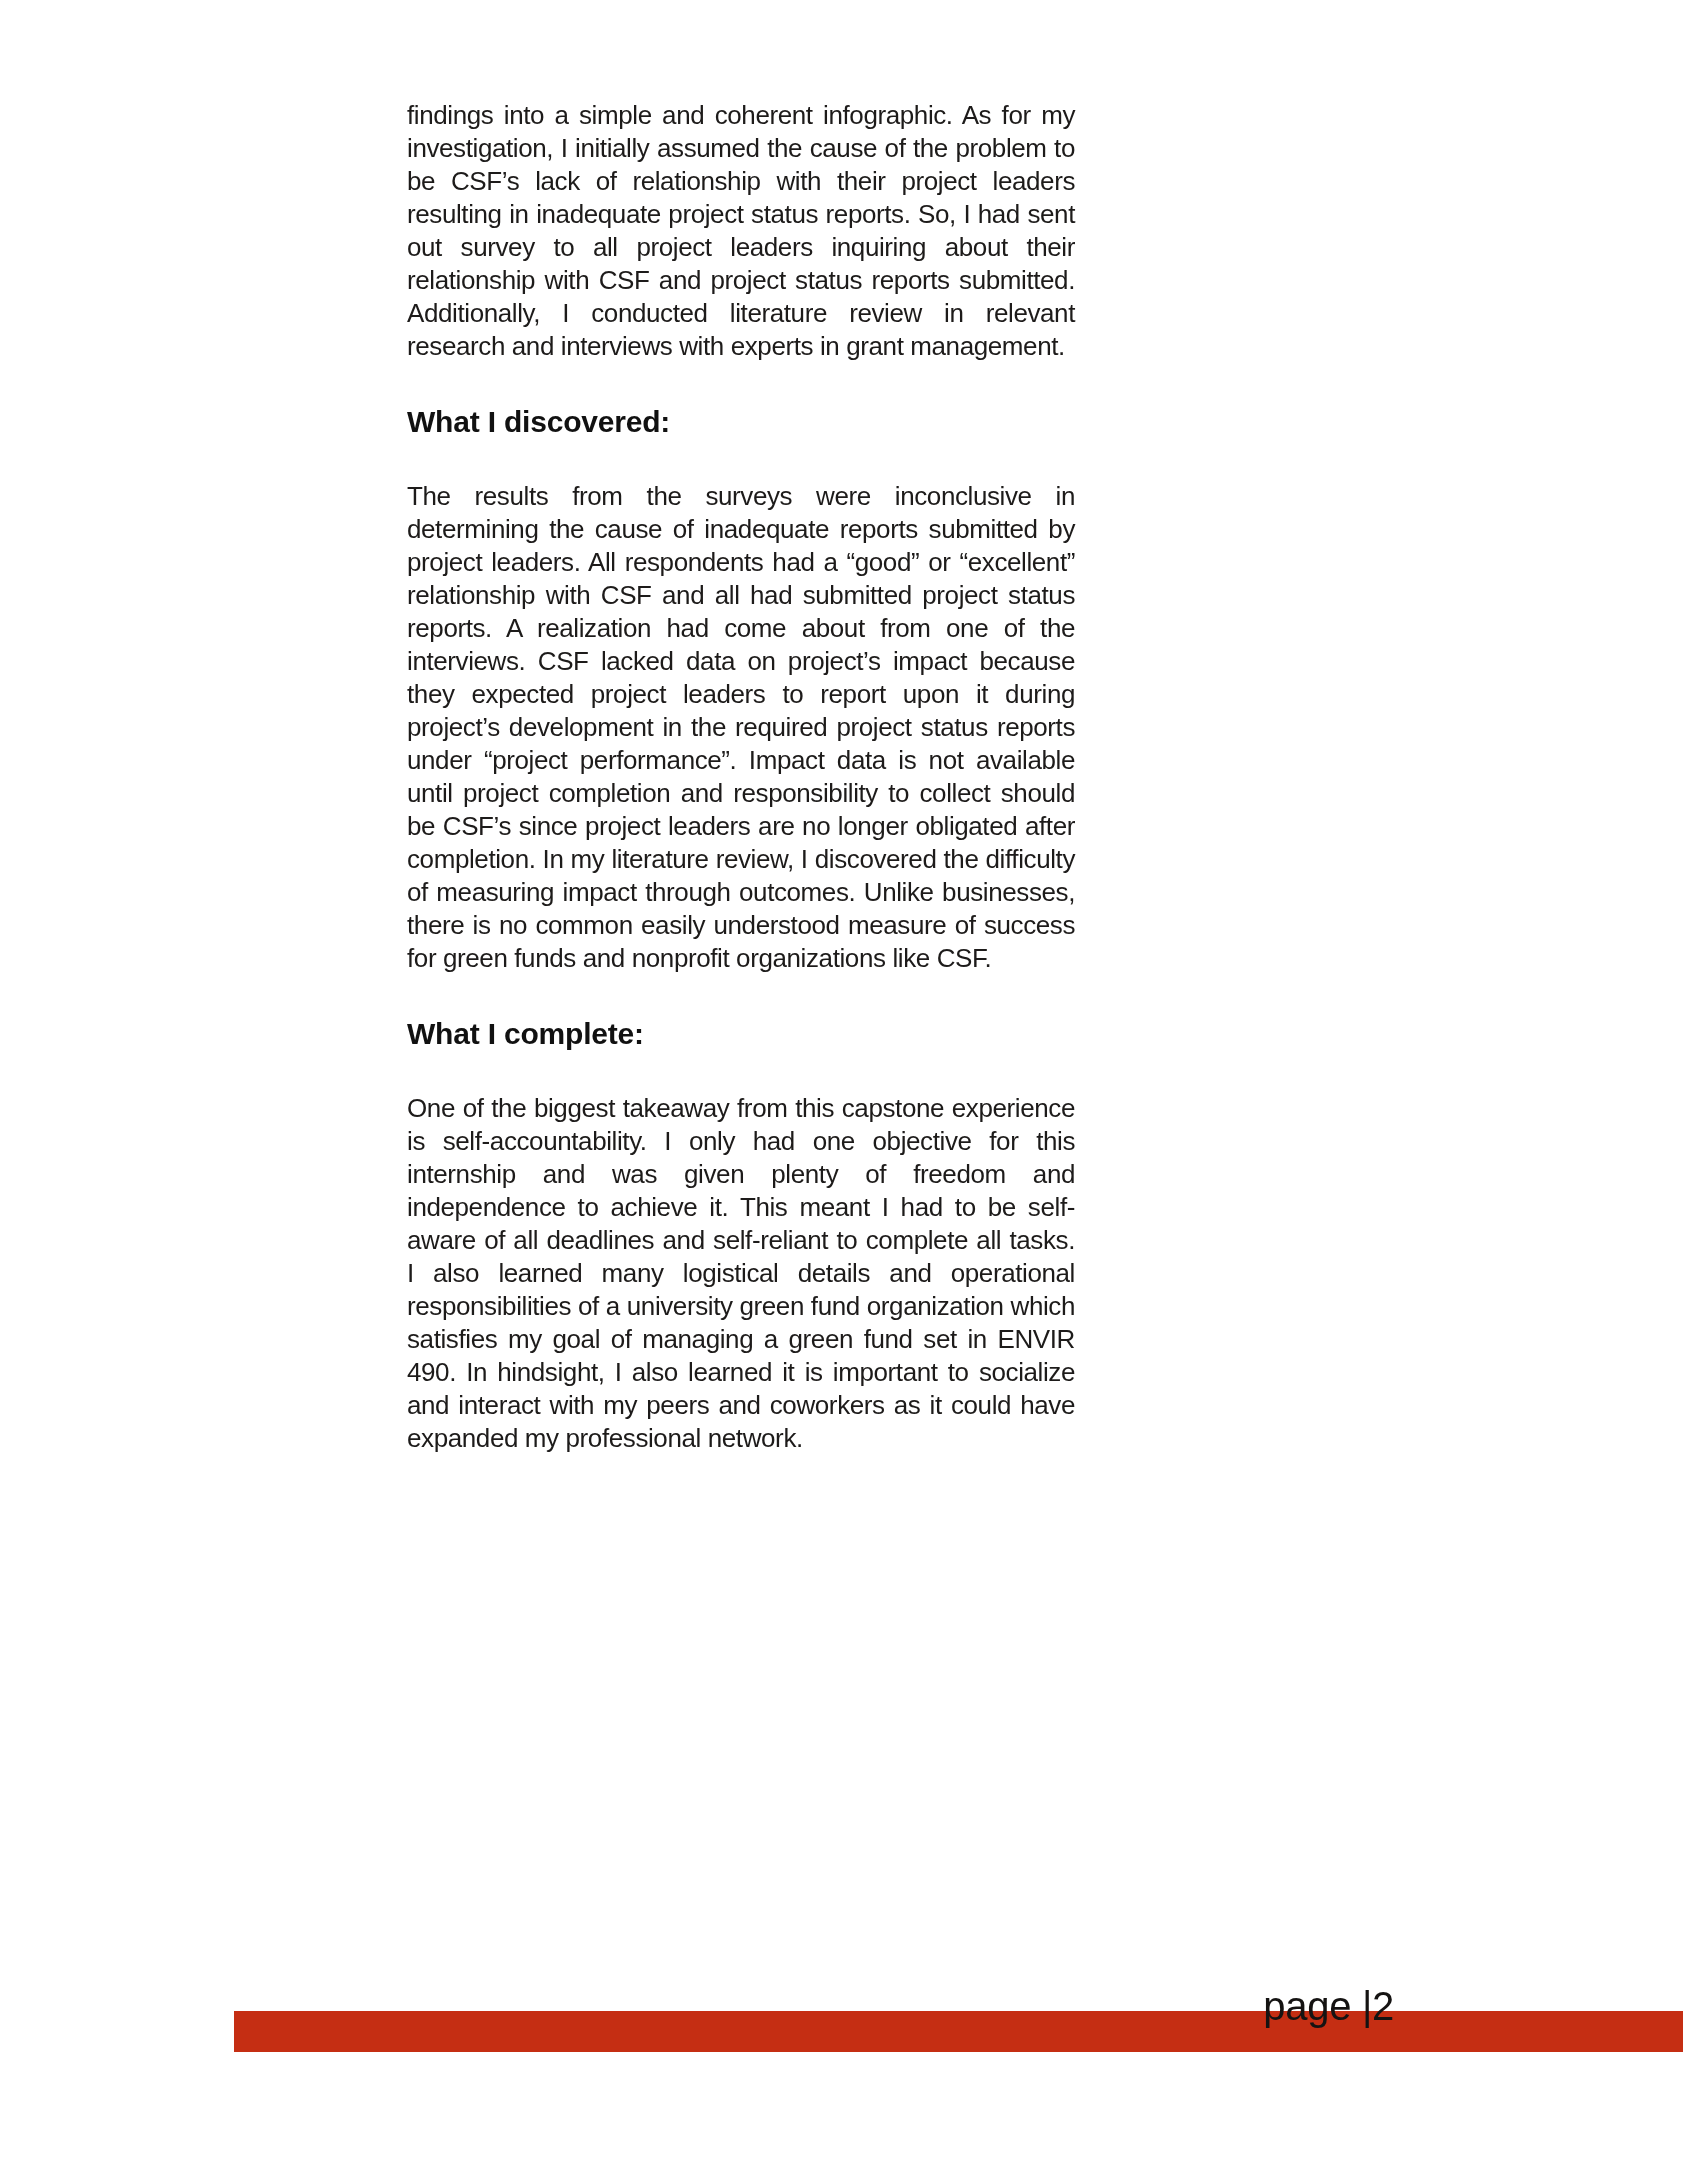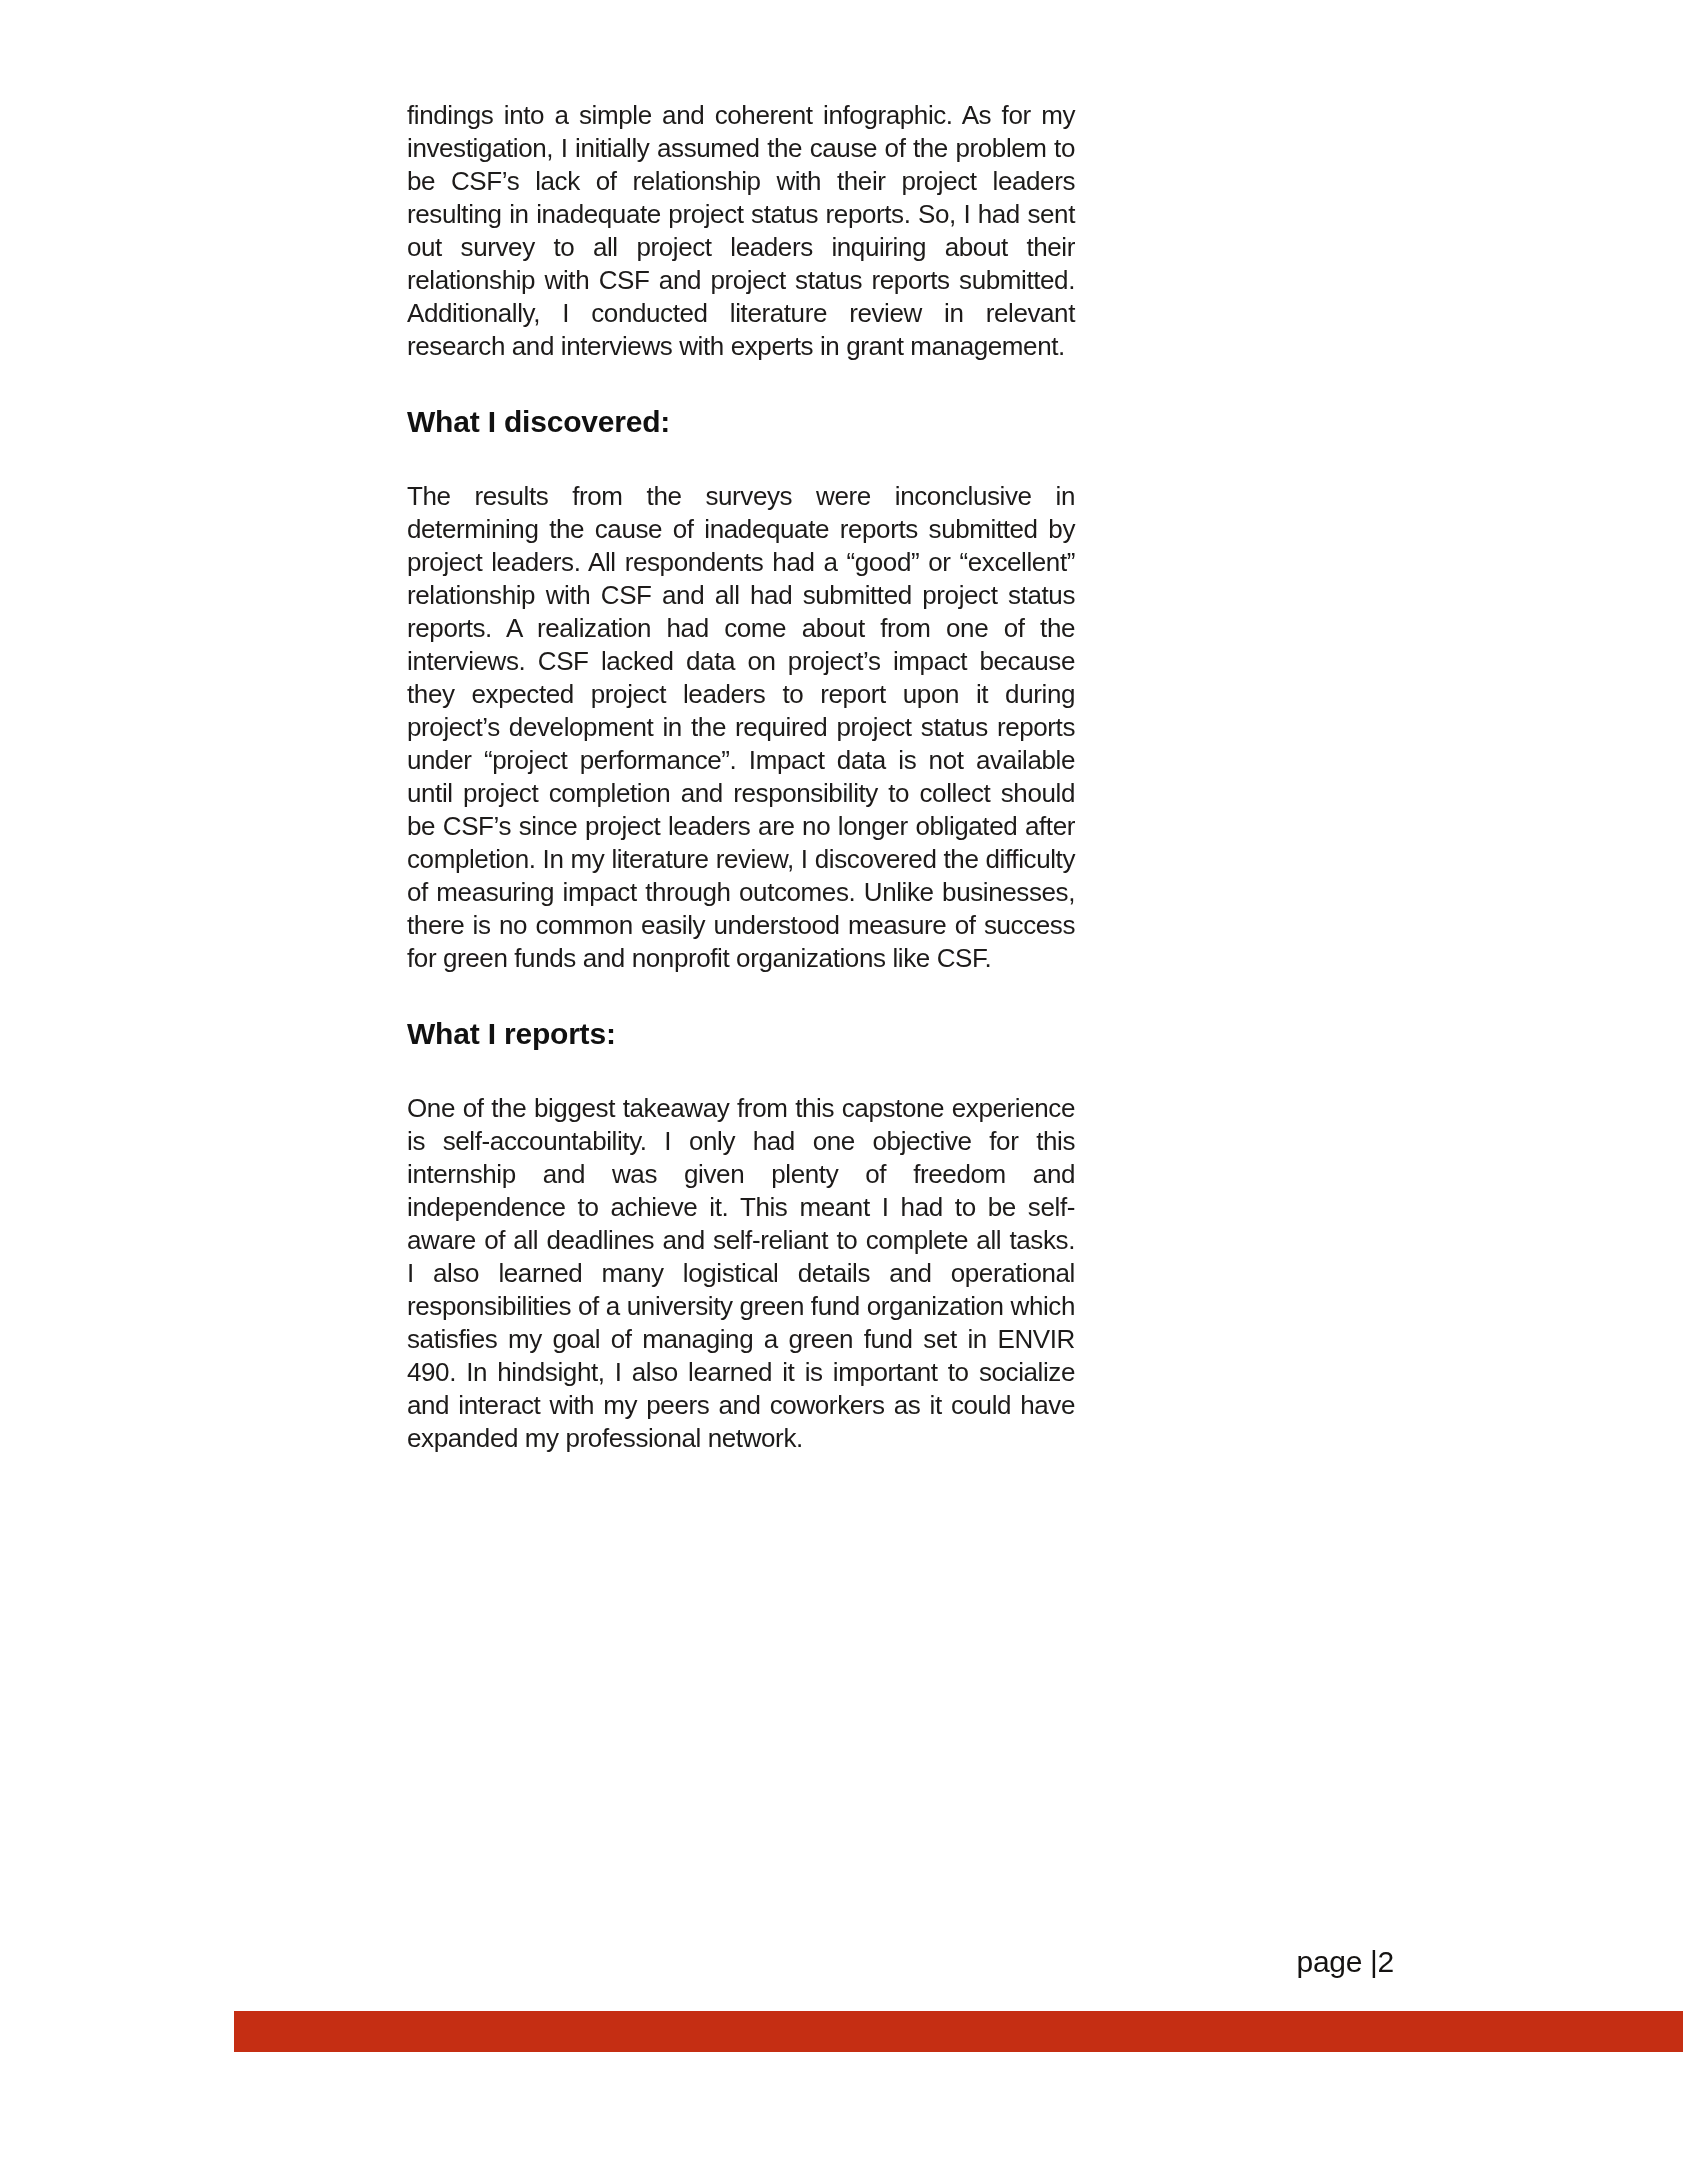--- a/index.html
+++ b/index.html
@@ -47,43 +47,43 @@
   .footer-bar {
     position: absolute;
     left: 234px;
     right: 0;
     top: 2011px;
     height: 41px;
     background: #c52e13; 
   }
   .page-number {
     position: absolute;
-    top: 1945px;
+    top: 1989px;
     right: 289px;
     width: 297px;
     text-align: right;
-    font-size: 30px;
+    font-size: 40px;
     line-height: 34px;
     color: #151312;
     letter-spacing: -0.3px;
   }
 </style>
 </head>
 <body>
 
 <div class="page">
 
   <main class="content">
     <p class="para">findings into a simple and coherent infographic. As for my investigation, I initially assumed the cause of the problem to be CSF’s lack of relationship with their project leaders resulting in inadequate project status reports. So, I had sent out survey to all project leaders inquiring about their relationship with CSF and project status reports submitted. Additionally, I conducted literature review in relevant research and interviews with experts in grant management.</p>
 
     <h2 class="heading">What I discovered:</h2>
 
     <p class="para">The results from the surveys were inconclusive in determining the cause of inadequate reports submitted by project leaders. All respondents had a “good” or “excellent” relationship with CSF and all had submitted project status reports. A realization had come about from one of the interviews. CSF lacked data on project’s impact because they expected project leaders to report upon it during project’s development in the required project status reports under “project performance”. Impact data is not available until project completion and responsibility to collect should be CSF’s since project leaders are no longer obligated after completion. In my literature review, I discovered the difficulty of measuring impact through outcomes. Unlike businesses, there is no common easily understood measure of success for green funds and nonprofit organizations like CSF.</p>
 
-    <h2 class="heading">What I reports:</h2>
+    <h2 class="heading">What I complete:</h2>
 
     <p class="para">One of the biggest takeaway from this capstone experience is self-accountability. I only had one objective for this internship and was given plenty of freedom and independence to achieve it. This meant I had to be self-aware of all deadlines and self-reliant to complete all tasks. I also learned many logistical details and operational responsibilities of a university green fund organization which satisfies my goal of managing a green fund set in ENVIR 490. In hindsight, I also learned it is important to socialize and interact with my peers and coworkers as it could have expanded my professional network.</p>
   </main>
 
   <div class="footer-bar" style="background: rgb(197, 46, 19);"></div>
 
   <div class="page-number">page |2</div>
 
 </div>
 

